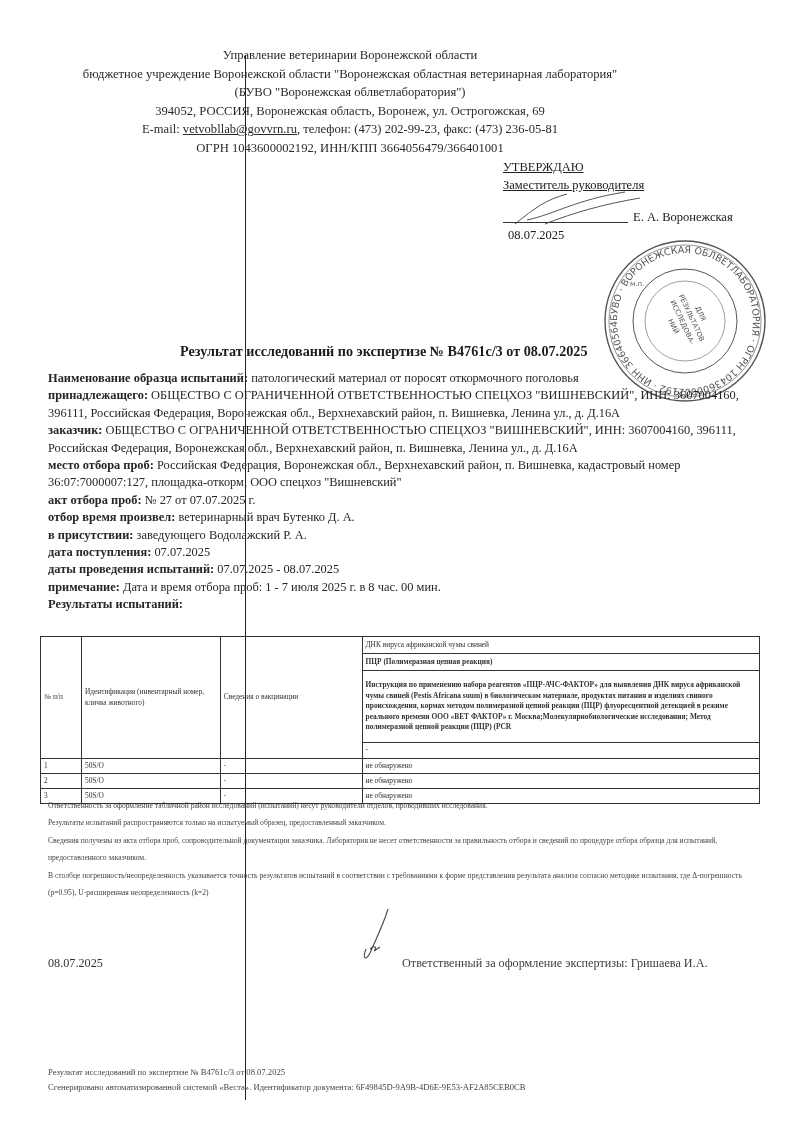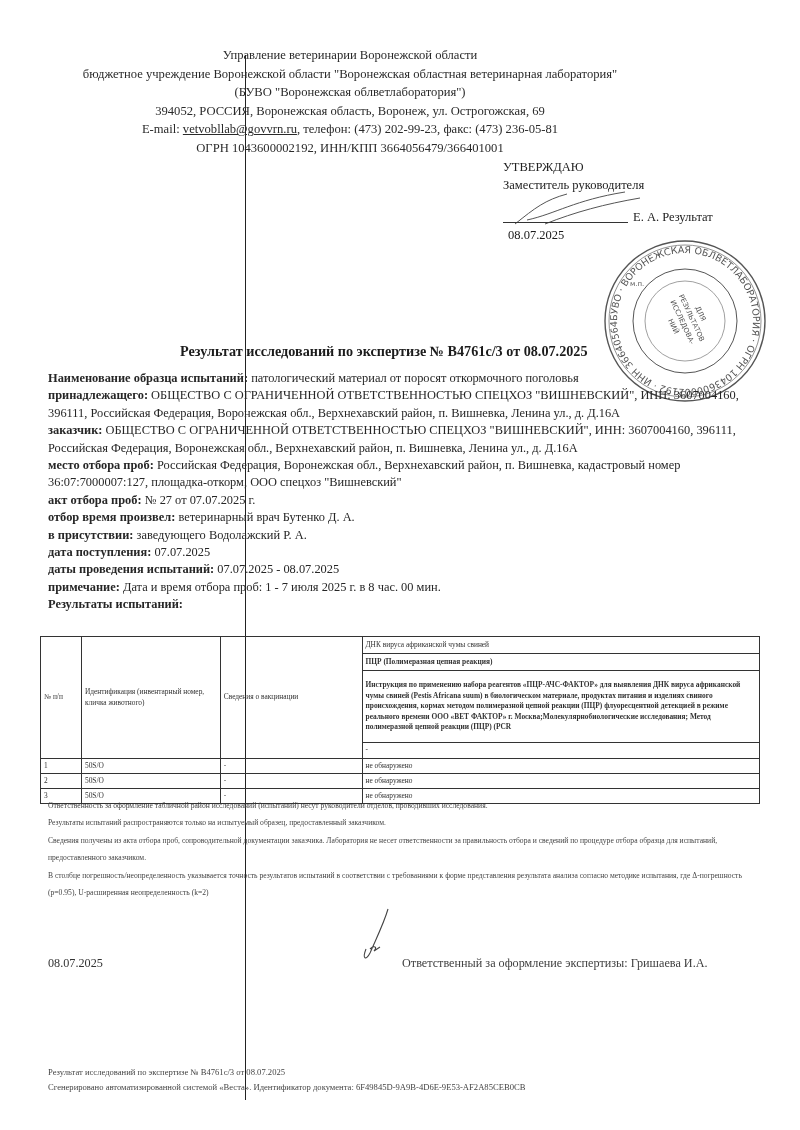--- a/index.html
+++ b/index.html
@@ -6,21 +6,21 @@
     body {
       width: 800px; height: 1130px; background: #ffffff; position: relative;
       overflow: hidden; color: #1a1a1a;
       font-family: "Liberation Serif", "DejaVu Serif", serif;
     }
     .abs { position: absolute; }
     .scan-line { position: absolute; left: 245px; top: 55px; width: 1px; height: 1045px; background: #222; }
     .hdr { position: absolute; left: 0; width: 700px; text-align: center; font-size: 12.6px; line-height: 18.6px; color: #2a2a2a; }
     .hdr .ln { white-space: nowrap; }
     .email { text-decoration: underline; }
-    .approve { position: absolute; left: 503px; top: 158px; font-size: 12.5px; line-height: 18px; color: #222; }
+    .approve { position: absolute; left: 503px; top: 158px; font-size: 12.5px; line-height: 18px; color: #222; text-decoration: underline; }
     .sign-line { position: absolute; left: 503px; top: 222px; width: 125px; height: 1px; background: #333; }
     .signer { position: absolute; left: 633px; top: 210px; font-size: 12.5px; }
     .approve-date { position: absolute; left: 508px; top: 228px; font-size: 12.5px; }
     .stamp { position: absolute; left: 600px; top: 236px; width: 170px; height: 170px; }
     .title { position: absolute; left: 180px; top: 343px; font-weight: bold; font-size: 14.2px; white-space: nowrap; color: #1c1c1c; }
     .fields { position: absolute; left: 48px; top: 370px; width: 720px; font-size: 12.4px; line-height: 17.4px; color: #262626; }
     .fields b { font-weight: bold; }
     .fields .row { margin: 0; }
     table.res { position: absolute; left: 40px; top: 636px; width: 720px; border-collapse: collapse; font-size: 7.4px; line-height: 10.4px; color: #333; }
     table.res td { border: 1px solid #333; vertical-align: middle; padding: 0 3px; }
@@ -48,21 +48,21 @@
 </div>
 
 <div class="approve">
   <div>УТВЕРЖДАЮ</div>
   <div>Заместитель руководителя</div>
 </div>
 <svg class="abs" style="left:505px;top:190px;" width="140" height="40">
   <path d="M10 34 C 30 18, 40 10, 62 4 M 22 30 C 50 24, 70 10, 120 2 M 40 34 C 70 22, 100 14, 135 8" stroke="#555" stroke-width="1" fill="none"></path>
 </svg>
 <div class="sign-line"></div>
-<div class="signer">Е. А. Результат</div>
+<div class="signer">Е. А. Воронежская</div>
 <div class="approve-date">08.07.2025</div>
 
 <svg class="stamp" viewBox="0 0 170 170">
   <defs>
     <path id="stampCircle" d="M85,85 m-68,0 a68,68 0 1,1 136,0 a68,68 0 1,1 -136,0"></path>
   </defs>
   <circle cx="85" cy="85" r="80" fill="none" stroke="#555" stroke-width="1.4"></circle>
   <circle cx="85" cy="85" r="76" fill="none" stroke="#777" stroke-width="0.8"></circle>
   <circle cx="85" cy="85" r="52" fill="none" stroke="#555" stroke-width="1"></circle>
   <circle cx="85" cy="85" r="40" fill="none" stroke="#777" stroke-width="0.7"></circle>

